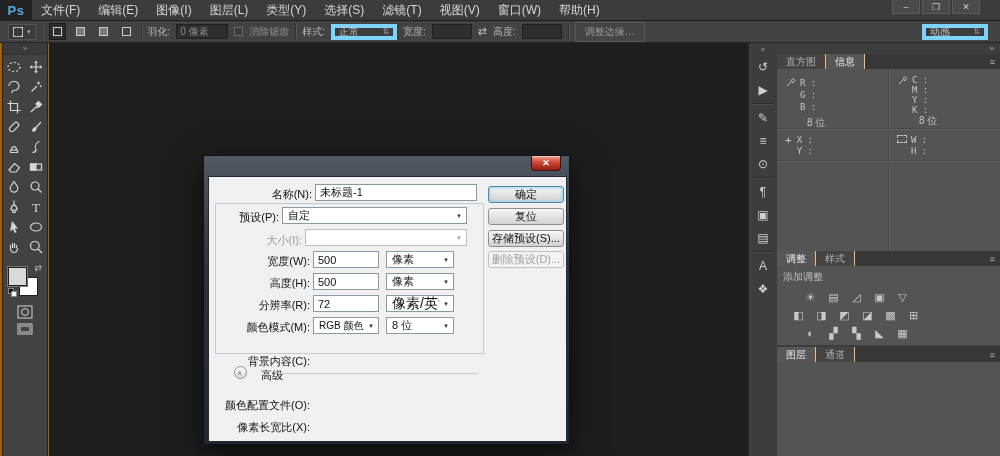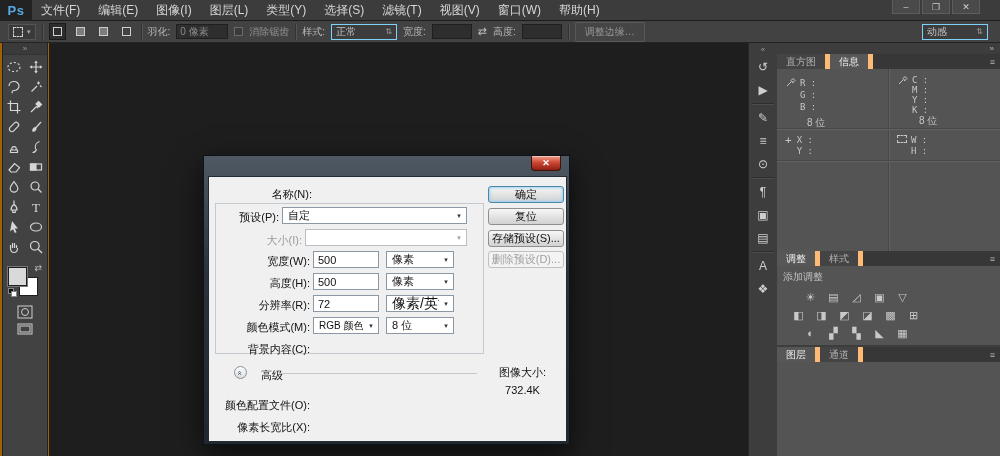--- a/index.html
+++ b/index.html
@@ -16,21 +16,21 @@
   
   .optionsbar{position:absolute;left:0;top:21px;right:0;height:22px;background:#424242;border-bottom:1px solid #232323;display:flex;align-items:center;font-size:10px;color:#b8b8b8;gap:6px;padding:0 8px}
   .ob-sep{width:1px;height:16px;background:#333;box-shadow:1px 0 0 #555}
   .tp-box{display:flex;align-items:center;gap:4px;border:1px solid #555;background:#3a3a3a;padding:2px 4px}
   .mini-marquee{width:10px;height:10px;border:1px dashed #cfcfcf}
   .mode-btn{width:17px;height:17px;display:flex;align-items:center;justify-content:center;border:1px solid transparent}
   .mode-btn.active{background:#2d2d2d;border-color:#1b1b1b}
   .mode-glyph{width:9px;height:9px;border:1px solid #cfcfcf;background:#7c7c7c}
   .mode-glyph.outline{background:transparent}
   .ob-input{height:15px;background:#2e2e2e;border:1px solid #1f1f1f;color:#8a8a8a;font-size:10px;padding:0 3px;font-family:"Liberation Sans",sans-serif}
-  .ob-dd{height:16px;background:#3d3d3d;border:1px solid #7dd3fc;color:#c4c4c4;font-size:10px;display:flex;align-items:center;padding:0 4px;gap:4px}
+  .ob-dd{height:16px;background:#3d3d3d;border:4px solid #7dd3fc;color:#c4c4c4;font-size:10px;display:flex;align-items:center;padding:0 4px;gap:4px}
   .ob-dd .ud{margin-left:auto;font-size:8px;color:#9a9a9a}
   .ob-check{width:9px;height:9px;border:1px solid #6a6a6a;background:#3a3a3a;display:inline-block}
   .ob-btn{padding:2px 9px;background:#454545;border:1px solid #5a5a5a;border-radius:2px;color:#969696;font-size:10px}
 
   
   .toolbar{position:absolute;top:43px;left:2px;width:46px;bottom:0;background:#424242;border-right:1px solid #232323;border-left:1px solid #232323}
   .tb-head{height:12px;display:flex;align-items:center;justify-content:center;color:#9a9a9a;font-size:8px;background:#3a3a3a;border-bottom:1px solid #333}
   .tools{display:grid;grid-template-columns:22px 22px;justify-content:center;padding-top:2px}
   .tool{height:20px;display:flex;align-items:center;justify-content:center}
   .tool svg{stroke:#d6d6d6;fill:none;stroke-width:1.2}
@@ -48,21 +48,21 @@
 
   
   .dock-strip{position:absolute;top:43px;bottom:0;left:748px;width:29px;background:#3d3d3d;border-left:1px solid #282828;display:flex;flex-direction:column;align-items:center}
   .strip-head{height:12px;color:#9a9a9a;font-size:8px;display:flex;align-items:center}
   .strip-ic{width:24px;height:23px;display:flex;align-items:center;justify-content:center;color:#cfcfcf;font-size:12px}
   .strip-sep{width:22px;height:1px;background:#2e2e2e;box-shadow:0 1px 0 #4c4c4c;margin:2px 0}
   .dock-panels{position:absolute;top:43px;bottom:0;left:777px;width:223px;background:#3d3d3d}
   .dock-head{height:11px;display:flex;align-items:center;justify-content:flex-end;padding-right:6px;color:#b5b5b5;font-size:8px}
   .panel{position:absolute;left:0;right:0}
   .tabbar{height:15px;background:#373737;display:flex;align-items:center;font-size:10px}
-  .tab{padding:0 9px;height:15px;line-height:15px;color:#b2b2b2;background:#444;border-right:5px solid #fdba74}
+  .tab{padding:0 9px;height:15px;line-height:15px;color:#b2b2b2;background:#444;border-right:1px solid #fdba74}
   .tab.active{background:#575757;color:#ededed}
   .pmenu{margin-left:auto;padding-right:5px;color:#b5b5b5;font-size:9px}
   .pbody{position:absolute;left:0;right:0;top:15px;bottom:0;background:#545454;color:#c6c6c6}
   .vline{position:absolute;left:111px;top:0;bottom:0;width:1px;background:#474747;box-shadow:1px 0 0 #616161}
   .hline{position:absolute;left:0;right:0;height:1px;background:#474747;box-shadow:0 1px 0 #616161}
   .icell{position:absolute;font-family:"DejaVu Sans Mono",monospace;font-size:9px;line-height:12px}
   .icell .dep{margin-top:4px;font-family:"Liberation Sans",sans-serif;font-size:10px}
   .eyed{display:inline-block;margin-right:4px}
   .wh-ic{display:inline-block;width:10px;height:8px;border:1px dashed #c6c6c6;margin-right:4px}
   .adj-hint{padding:4px 6px;font-size:10px;color:#bfbfbf}
@@ -400,20 +400,21 @@
       </div>
       <div class="pbody"></div>
     </div>
   </div>
 
   <div class="dialog">
     <div class="dlg-close">✕</div>
     <div class="dlg-content">
 
       <div class="lbl" style="left:0;top:10px;width:103px">名称(N):</div>
+      <input class="tin" style="left: 106px; top: 7px; width: 162px;" value="未标题-1">
 
       <div class="btn default" style="left:279px;top:9px">确定</div>
       <div class="btn" style="left:279px;top:31px">复位</div>
       <div class="btn" style="left:279px;top:53px">存储预设(S)...</div>
       <div class="btn dis" style="left:279px;top:74px">删除预设(D)...</div>
 
       <div class="gframe" style="left:6px;top:26px;width:269px;height:151px"></div>
 
       <div class="lbl" style="left:0;top:33px;width:70px">预设(P):</div>
       <div class="dd" style="left:73px;top:30px;width:185px">
@@ -451,33 +452,29 @@
       <div class="lbl" style="left:0;top:143px;width:101px">颜色模式(M):</div>
       <div class="dd" style="left:104px;top:140px;width:66px">
         <span class="ddv" style="font-size:10px">RGB 颜色</span>
         <span class="dda">▾</span>
       </div>
       <div class="dd" style="left:177px;top:140px;width:68px">
         <span class="ddv">8 位</span>
         <span class="dda">▾</span>
       </div>
 
-      <div class="lbl" style="left:0;top:165px;width:101px">背景内容(C):</div>
+      <div class="lbl" style="left:0;top:177px;width:101px">背景内容(C):</div>
 
       <div class="adv-toggle" style="left:25px;top:189px">
           <span>»</span>
         </div>
       <div class="lbl" style="left:43px;top:191px;width:40px;text-align:center">高级</div>
       <div class="hrule" style="left:70px;top:196px;width:198px"></div>
 
       <div class="lbl" style="left:0;top:221px;width:101px">颜色配置文件(O):</div>
 
       <div class="lbl" style="left:0;top:243px;width:101px">像素长宽比(X):</div>
 
-      <div class="imgsize">
-        <div>图像大小:</div>
-        <div>732.4K</div>
-      </div>
 
     </div>
   </div>
 
 </div>
 
 </body></html>

